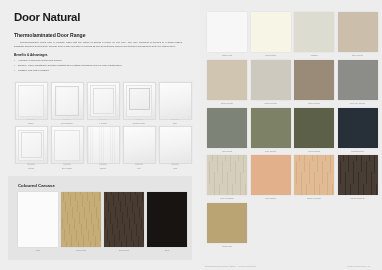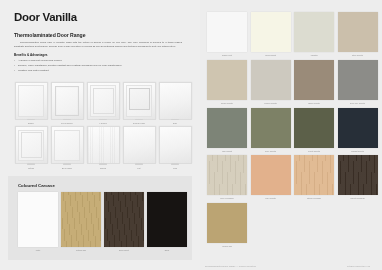--- a/index.html
+++ b/index.html
@@ -286,21 +286,21 @@
     letter-spacing: 0.1px;
   }
 </style>
 </head>
 <body>
 
 <div class="page" style="background: rgb(233, 233, 233);">
 
   <div class="left-col">
 
-    <div class="page-title">Door Vanilla</div>
+    <div class="page-title">Door Natural</div>
 
     <div class="section-heading">Thermolaminated Door Range</div>
 
     <div class="body-text">Thermolaminated doors offer a versatile finish with the option of having a profile on one face. The vinyl wrapping is bonded to a timber-based substrate and then heat sealed. Choose from a wide selection of colours as well as matching profiles and textured woodgrain to suit your kitchen style.</div>
 
     <div class="sub-heading">Benefits &amp; Advantages</div>
 
     <ul class="bullets">
       <li class="bullet">Available in different colours and profiles</li>
       <li class="bullet">Durable, easily maintained, scratch resistant and a natural woodgrain look for easy maintenance</li>

